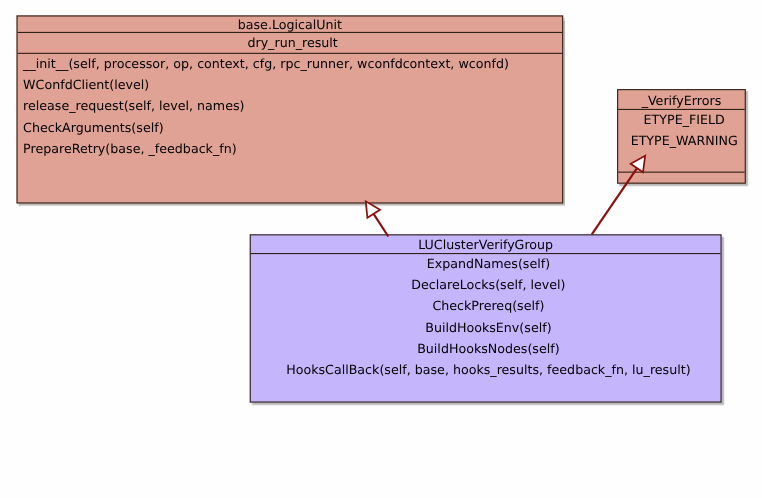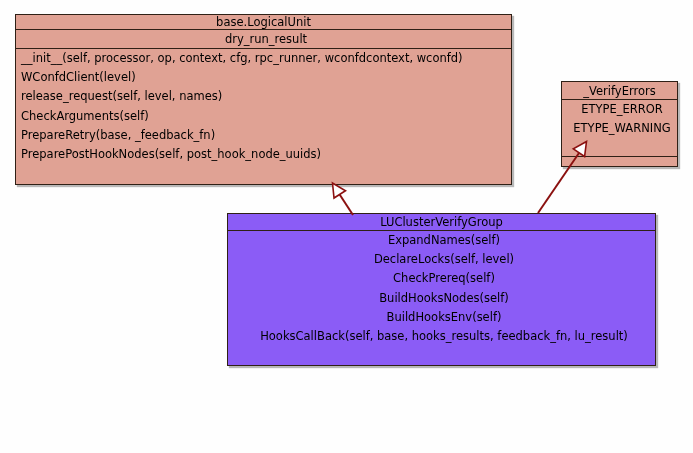--- a/index.html
+++ b/index.html
@@ -18,21 +18,21 @@
   }
   .uml-class {
     position: absolute;
     border: 1.5px solid #2f2016;
     box-sizing: border-box;
     box-shadow: 2px 2px 1px rgba(100,100,100,0.45);
     color: #000;
     font-size: 11.5px;
   }
   .uml-class.salmon { background: #e0a294; }
-  .uml-class.pink   { background: #8b5cf6; }
+  .uml-class.pink   { background: #c4b5fd; }
   .uml-title {
     text-align: center;
     white-space: nowrap;
     overflow: hidden;
     border-bottom: 1px solid #2f2016;
     box-sizing: border-box;
     display: flex;
     align-items: center;
     justify-content: center;
   }
@@ -64,41 +64,40 @@
     <div class="uml-title" style="height:15px;">base.LogicalUnit</div>
     <div class="uml-section with-sep" style="height:19px;">
       <div class="uml-row">dry_run_result</div>
     </div>
     <div class="uml-section" style="height:135px;">
       <div class="uml-row">__init__(self, processor, op, context, cfg, rpc_runner, wconfdcontext, wconfd)</div>
       <div class="uml-row">WConfdClient(level)</div>
       <div class="uml-row">release_request(self, level, names)</div>
       <div class="uml-row">CheckArguments(self)</div>
       <div class="uml-row">PrepareRetry(base, _feedback_fn)</div>
-      <div class="uml-row">PreparePostHookNodes(self, post_hook_node_uuids)</div>
     </div>
   </div>
 
   <div class="uml-class salmon" style="left:561px; top:53px; width:117px;margin-top:28px;">
     <div class="uml-title" style="height:18px;">_VerifyErrors</div>
     <div class="uml-section with-sep" style="height:57px;">
-      <div class="uml-row">ETYPE_ERROR</div>
+      <div class="uml-row">ETYPE_FIELD</div>
       <div class="uml-row">ETYPE_WARNING</div>
     </div>
     <div class="uml-section" style="height:9px;"></div>
   </div>
 
   <div class="uml-class pink" style="left:227px; top:213px; width:429px;">
     <div class="uml-title" style="height:17px;">LUClusterVerifyGroup</div>
     <div class="uml-section" style="height:134px;text-align:center;">
       <div class="uml-row">ExpandNames(self)</div>
       <div class="uml-row">DeclareLocks(self, level)</div>
       <div class="uml-row">CheckPrereq(self)</div>
+      <div class="uml-row">BuildHooksEnv(self)</div>
       <div class="uml-row">BuildHooksNodes(self)</div>
-      <div class="uml-row">BuildHooksEnv(self)</div>
       <div class="uml-row">HooksCallBack(self, base, hooks_results, feedback_fn, lu_result)</div>
     </div>
   </div>
 
   <svg class="arrow-layer" viewBox="0 0 693 453">
 
     <g>
       <line x1="353" y1="215" x2="338" y2="192" stroke="#8b1110" stroke-width="2"></line>
       <polygon points="0,0 -6.8,13.5 6.8,13.5" transform="translate(332.5,183) rotate(-32.5)" fill="#fefefe" stroke="#8b1110" stroke-width="1.6"></polygon>
     </g>

